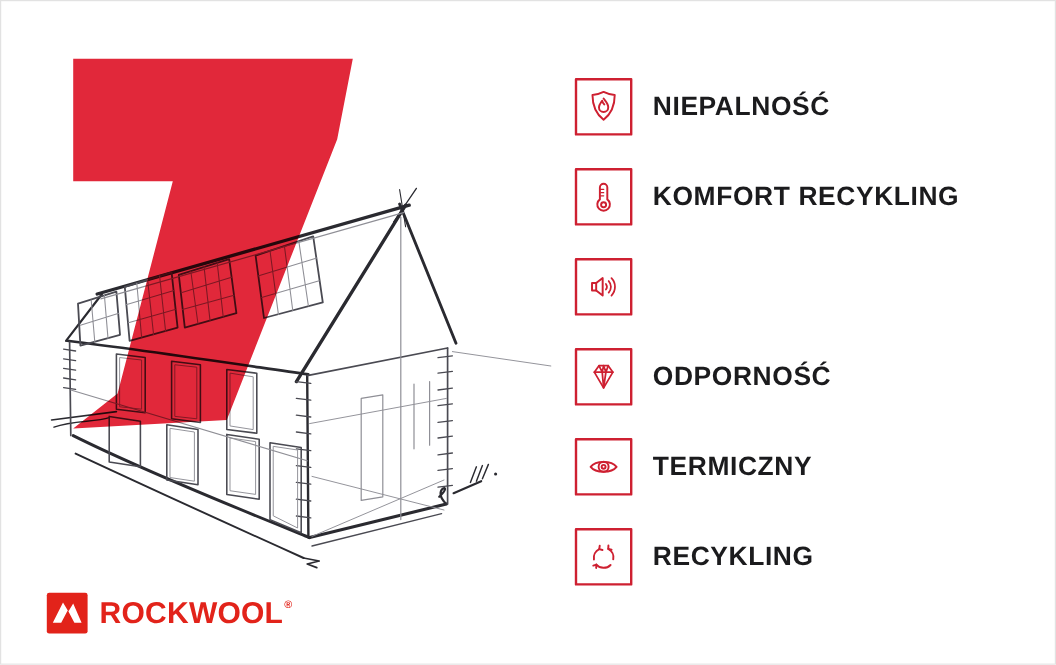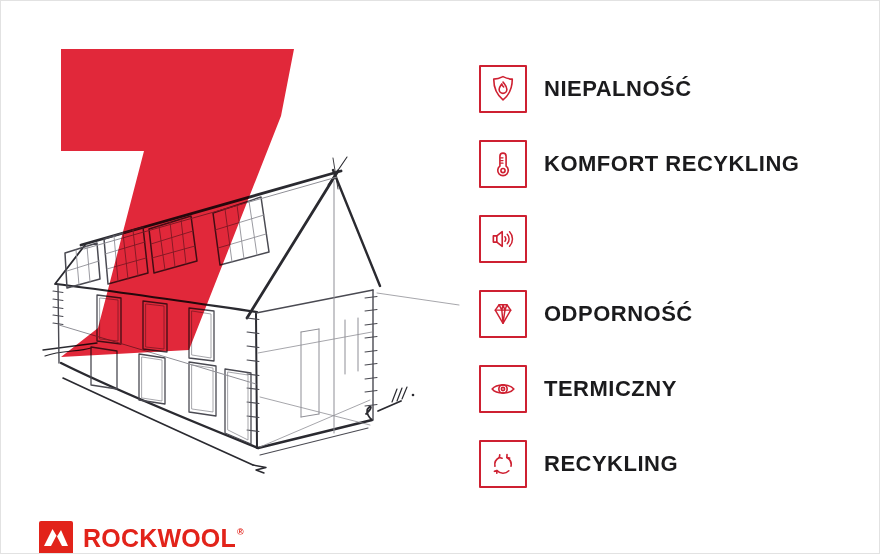--- a/index.html
+++ b/index.html
@@ -24,21 +24,21 @@
   .icon-box{
     width:44px;height:44px;border:2px solid #ce2031;border-radius:1px;
     display:flex;align-items:center;justify-content:center;flex:0 0 auto;background:#fff;
   }
   .icon-box svg{display:block;}
   .feature-label{
     margin-left:17px;font-size:22px;font-weight:bold;color:#1b1b1d;letter-spacing:0.5px;
     white-space:nowrap;
   }
   
-  #brand{position:absolute;left:38px;top:520px;display:flex;align-items:center;gap:10px;}
+  #brand{position:absolute;left:38px;top:493px;display:flex;align-items:center;gap:10px;}
   #logo-square{width:34px;height:34px;border-radius:2px;background:#e2231a;display:flex;align-items:center;justify-content:center;}
   #wordmark{font-size:25px;font-weight:bold;color:#e2231a;letter-spacing:0.2px;}
   #wordmark sup{font-size:9px;vertical-align:12px;margin-left:1px;}
 </style>
 </head>
 <body>
 
 <div id="canvas">
 
   <svg id="art" viewBox="0 0 470 552" xmlns="http://www.w3.org/2000/svg" aria-hidden="true">

